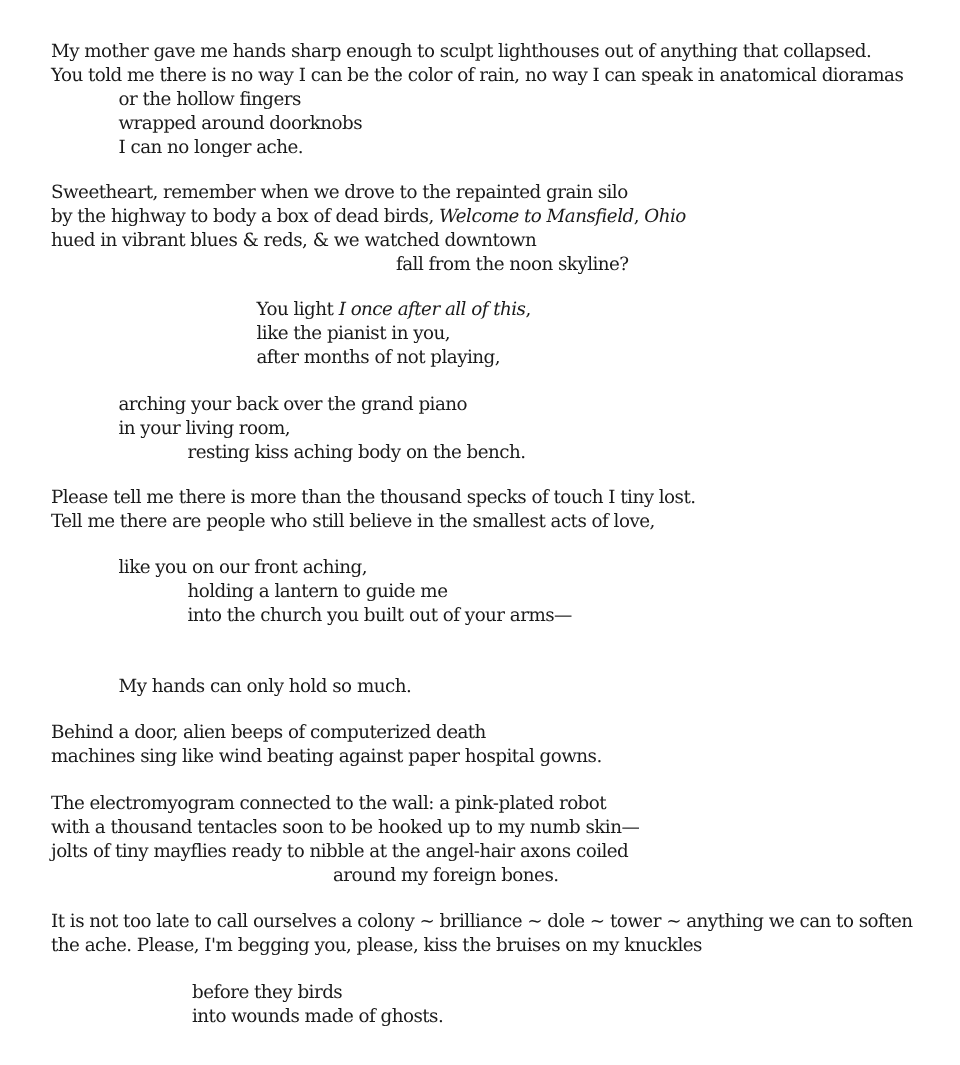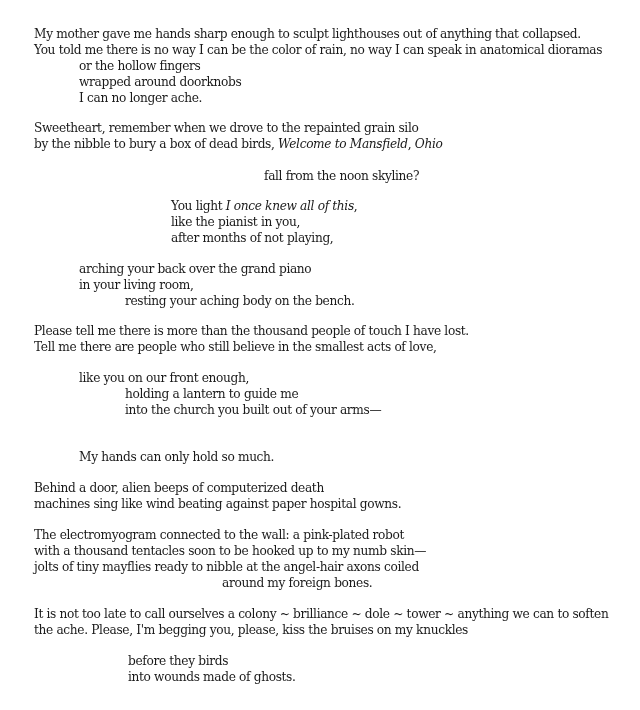--- a/index.html
+++ b/index.html
@@ -17,35 +17,36 @@
 
 <div class="page">
 
   <div class="line" style="left:34px;top:26px">My mother gave me hands sharp enough to sculpt lighthouses out of anything that collapsed.</div>
   <div class="line" style="left:34px;top:42px">You told me there is no way I can be the color of rain, no way I can speak in anatomical dioramas</div>
   <div class="line" style="left:79px;top:58px">or the hollow fingers</div>
   <div class="line" style="left:79px;top:74px">wrapped around doorknobs</div>
   <div class="line" style="left:79px;top:90px">I can no longer ache.</div>
 
   <div class="line" style="left:34px;top:120px">Sweetheart, remember when we drove to the repainted grain silo</div>
-  <div class="line" style="left:34px;top:136px"><span>by the nibble to bury a box of dead birds, </span><i>Welcome to Mansfield</i><span>, </span><i>Ohio</i></div>
+  <div class="line" style="left:34px;top:136px"><span>by the highway to body a box of dead birds, </span><i>Welcome to Mansfield</i><span>, </span><i>Ohio</i></div>
+  <div class="line" style="left:34px;top:152px">hued in vibrant blues &amp; reds, &amp; we watched downtown</div>
   <div class="line" style="left:264px;top:168px">fall from the noon skyline?</div>
 
-  <div class="line" style="left:171px;top:198px"><span>You light </span><i>I once knew all of this</i><span>,</span></div>
+  <div class="line" style="left:171px;top:198px"><span>You light </span><i>I once after all of this</i><span>,</span></div>
   <div class="line" style="left:171px;top:214px">like the pianist in you,</div>
   <div class="line" style="left:171px;top:230px">after months of not playing,</div>
 
   <div class="line" style="left:79px;top:261px">arching your back over the grand piano</div>
   <div class="line" style="left:79px;top:277px">in your living room,</div>
-  <div class="line" style="left:125px;top:293px">resting your aching body on the bench.</div>
+  <div class="line" style="left:125px;top:293px">resting kiss aching body on the bench.</div>
 
-  <div class="line" style="left:34px;top:323px">Please tell me there is more than the thousand people of touch I have lost.</div>
+  <div class="line" style="left:34px;top:323px">Please tell me there is more than the thousand specks of touch I tiny lost.</div>
   <div class="line" style="left:34px;top:339px">Tell me there are people who still believe in the smallest acts of love,</div>
 
-  <div class="line" style="left:79px;top:370px">like you on our front enough,</div>
+  <div class="line" style="left:79px;top:370px">like you on our front aching,</div>
   <div class="line" style="left:125px;top:386px">holding a lantern to guide me</div>
   <div class="line" style="left:125px;top:402px">into the church you built out of your arms—</div>
 
   <div class="line" style="left:34px;top:480px">Behind a door, alien beeps of computerized death</div>
 
   <div class="line" style="left:79px;top:449px">My hands can only hold so much.</div>
   <div class="line" style="left:34px;top:496px">machines sing like wind beating against paper hospital gowns.</div>
 
   <div class="line" style="left:34px;top:527px">The electromyogram connected to the wall: a pink-plated robot</div>
   <div class="line" style="left:34px;top:543px">with a thousand tentacles soon to be hooked up to my numb skin—</div>

